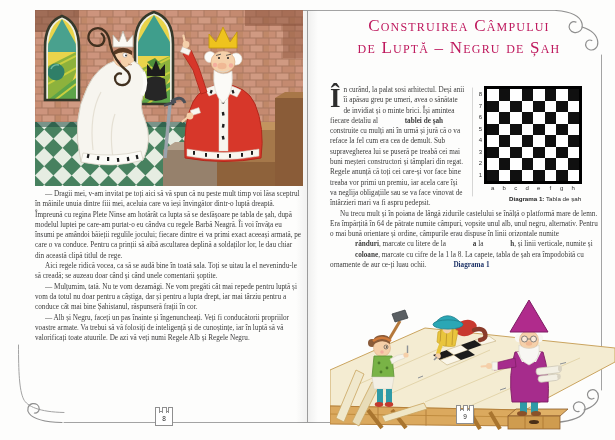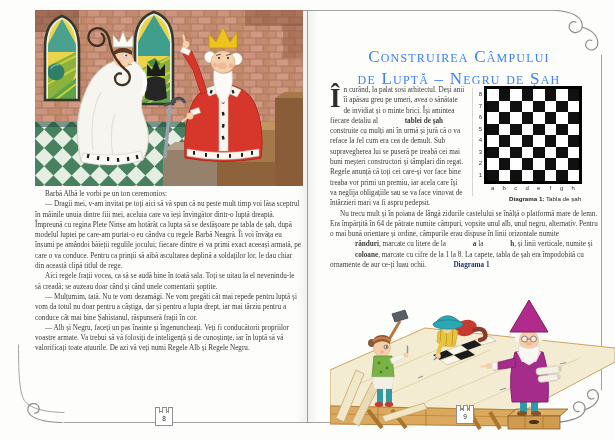--- a/index.html
+++ b/index.html
@@ -15,23 +15,23 @@
   #left-text  { left:35px;  top:189px; width:267px; }
   #right-text { left:330px; top:85px;  width:270px; }
   .bold { font-weight:bold;margin-left:25px; }
   .navy { font-weight:bold; color:var(--navy,#1f3468); }
   .dropcap {
     float:left; font-size:27px; line-height:23px; padding:2px 3px 0 0;
     color:#2d2d2d; font-weight:bold; font-family:"Liberation Serif", serif;
   }
   
   #title {
-    position:absolute; left:318px; top:46px; width:282px; text-align:center;
+    position:absolute; left:318px; top:15px; width:282px; text-align:center;
     font-variant:small-caps; font-size:17px; line-height:22px;
-    letter-spacing:1.2px; color:#3b82f6;
+    letter-spacing:1.2px; color:#be185d;
   }
   
   .diagram-float { float:right; width:109px; padding-right:16px; margin:1px 0 3px 9px; }
   .board-with-ranks { display:flex; }
   .rank-labels { width:9px; padding-top:3px; }
   .rlab { height:11.5px; line-height:11.5px; font-size:6px; text-align:right; padding-right:2px;
           color:#333; font-family:"Liberation Sans", sans-serif; }
   .board { border:3px solid #000; width:92px; background:#000; }
   .brow { display:flex; height:11.5px; }
   .sq { width:11.5px; height:11.5px; }
@@ -230,23 +230,22 @@
         <circle cx="180" cy="55" r="2.2" fill="#f2a79b" opacity="0.85"></circle>
         <circle cx="196" cy="55.5" r="2.2" fill="#f2a79b" opacity="0.85"></circle>
         <path d="M179,60 Q177,84 188,93 Q199,85 197,61 Q188,67 179,60 Z" fill="#fbfaf7" stroke="#d8d4ca" stroke-width="0.7"></path>
         <path d="M182,60 q6,4 12,0" stroke="#d8d4ca" stroke-width="0.8" fill="none"></path>
         <polygon points="174,38 174,24 181,32 188,17 195,32 202,22 202,38" fill="#eec31e" stroke="#c49a0e" stroke-width="0.9"></polygon>
       </g>
     </svg>
   </div>
 
   <div id="left-text" class="txt">
-    <p>Barbă Albă le vorbi pe un ton ceremonios:</p>
     <p>— Dragii mei, v-am invitat pe toți aici să vă spun că nu peste mult timp voi lăsa sceptrul în mâinile unuia dintre fiii mei, aceluia care va ieși învingător dintr-o luptă dreaptă. Împreună cu regina Plete Ninse am hotărât ca lupta să se desfășoare pe tabla de șah, după modelul luptei pe care-am purtat-o eu cândva cu regele Barbă Neagră. Îi voi învăța eu însumi pe amândoi băieții regulile jocului; fiecare dintre ei va primi exact aceeași armată, pe care o va conduce. Pentru ca prinții să aibă ascultarea deplină a soldaților lor, le dau chiar din această clipă titlul de rege.</p>
-    <p>Aici regele frații vocea, ca să se audă bine în toată sala. Toți se uitau la el nevenindu-le să creadă; se auzeau doar când și când unele comentarii șoptite.</p>
+    <p>Aici regele ridică vocea, ca să se audă bine în toată sala. Toți se uitau la el nevenindu-le să creadă; se auzeau doar când și când unele comentarii șoptite.</p>
     <p>— Mulțumim, tată. Nu te vom dezamăgi. Ne vom pregăti cât mai repede pentru luptă și vom da totul nu doar pentru a câștiga, dar și pentru a lupta drept, iar mai târziu pentru a conduce cât mai bine Șahistanul, răspunseră frații în cor.</p>
     <p>— Alb și Negru, faceți un pas înainte și îngenuncheați. Veți fi conducătorii propriilor voastre armate. Va trebui să vă folosiți de inteligență și de cunoștințe, iar în luptă să vă valorificați toate atuurile. De azi vă veți numi Regele Alb și Regele Negru.</p>
   </div>
 
   <div id="title">
     <div>Construirea Câmpului</div>
     <div>de Luptă – Negru de Șah</div>
   </div>
 
   <div id="right-text" class="txt">

